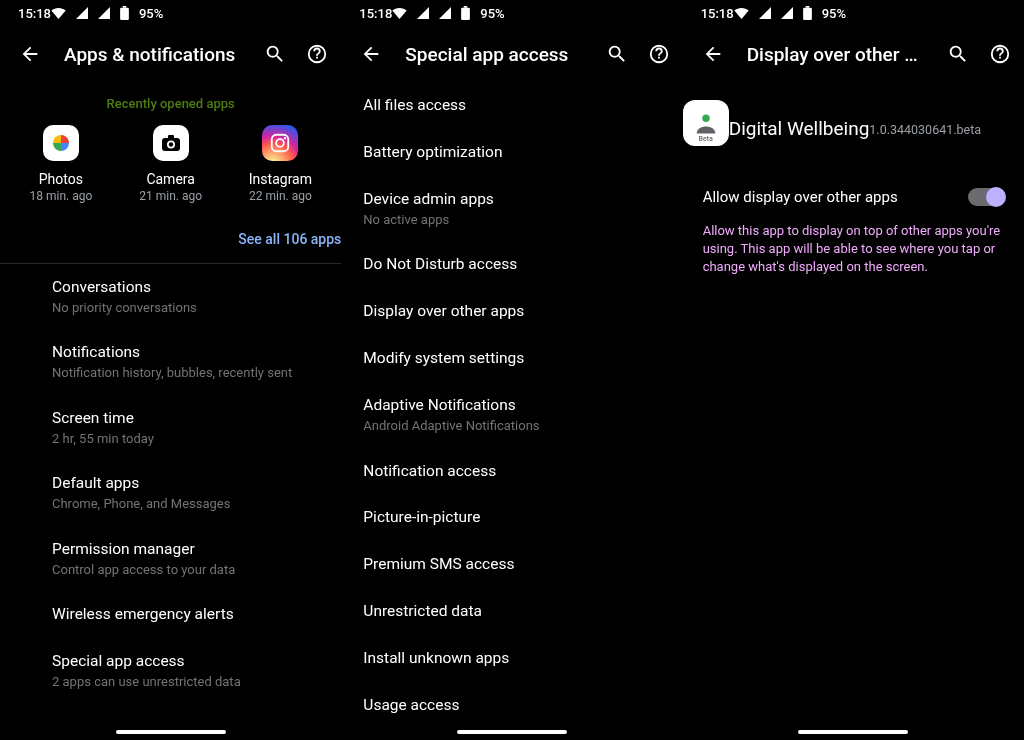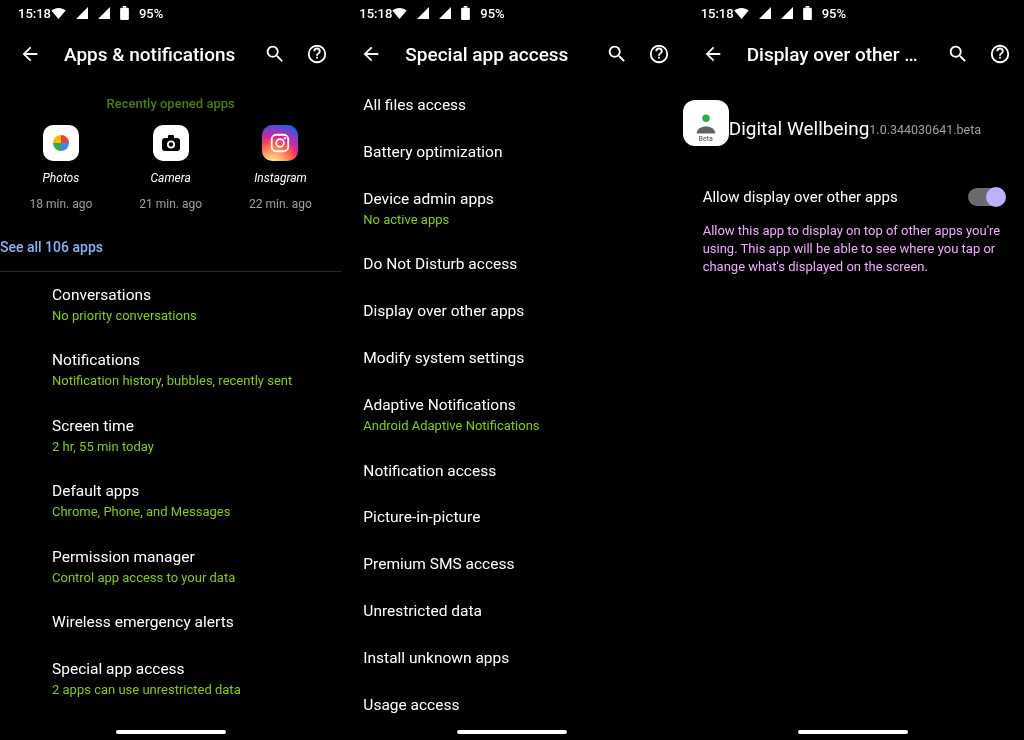--- a/index.html
+++ b/index.html
@@ -74,37 +74,37 @@
   }
   .app-icon {
     width: 36px; height: 36px; border-radius: 10px;
     background:#fff; display:flex; align-items:center; justify-content:center;
     margin-bottom: 10px;
     overflow:hidden;
   }
   .app-icon-ig {
     background: radial-gradient(circle at 30% 110%, #fdf497 0%, #fdf497 5%, #fd5949 45%, #d6249f 60%, #285AEB 90%);
   }
-  .recent-name { font-size:12px; margin-bottom:12px;font-style:italic; }
+  .recent-name { font-size:14px; margin-bottom:2px; }
   .recent-sub { font-size:12px; color:#9aa0a6; }
   .see-all {
-    text-align:left;
+    text-align:right;
     padding: 16px 0 16px 0;
     color:#8ab4f8;
     font-size:14px;
     font-weight:500;
     border-bottom:1px solid #2a2a2a;
   }
   .list { padding: 0px 0; }
   .list-item {
     padding: 13px 20px 13px 52px;
     cursor:pointer;
   }
   .list-item .li-title { font-size:15.5px; line-height:1.35; }
-  .list-item .li-sub { font-size:13px; color:#84cc16; line-height:1.35; margin-top:1px;}
+  .list-item .li-sub { font-size:13px; color:#737373; line-height:1.35; margin-top:1px;}
   .list2 .list-item { padding-left: 22px; }
   .panel2 .appbar-title, .panel3 .appbar-title { font-size:19px; }
   
   .app-info {
     display:flex; flex-direction:row; align-items:center;
     padding: 18px 0 14px 0;
   }
   .app-info-icon {
     width:46px;height:46px;border-radius:12px;background:#fff;
     display:flex;align-items:center;justify-content:center;

